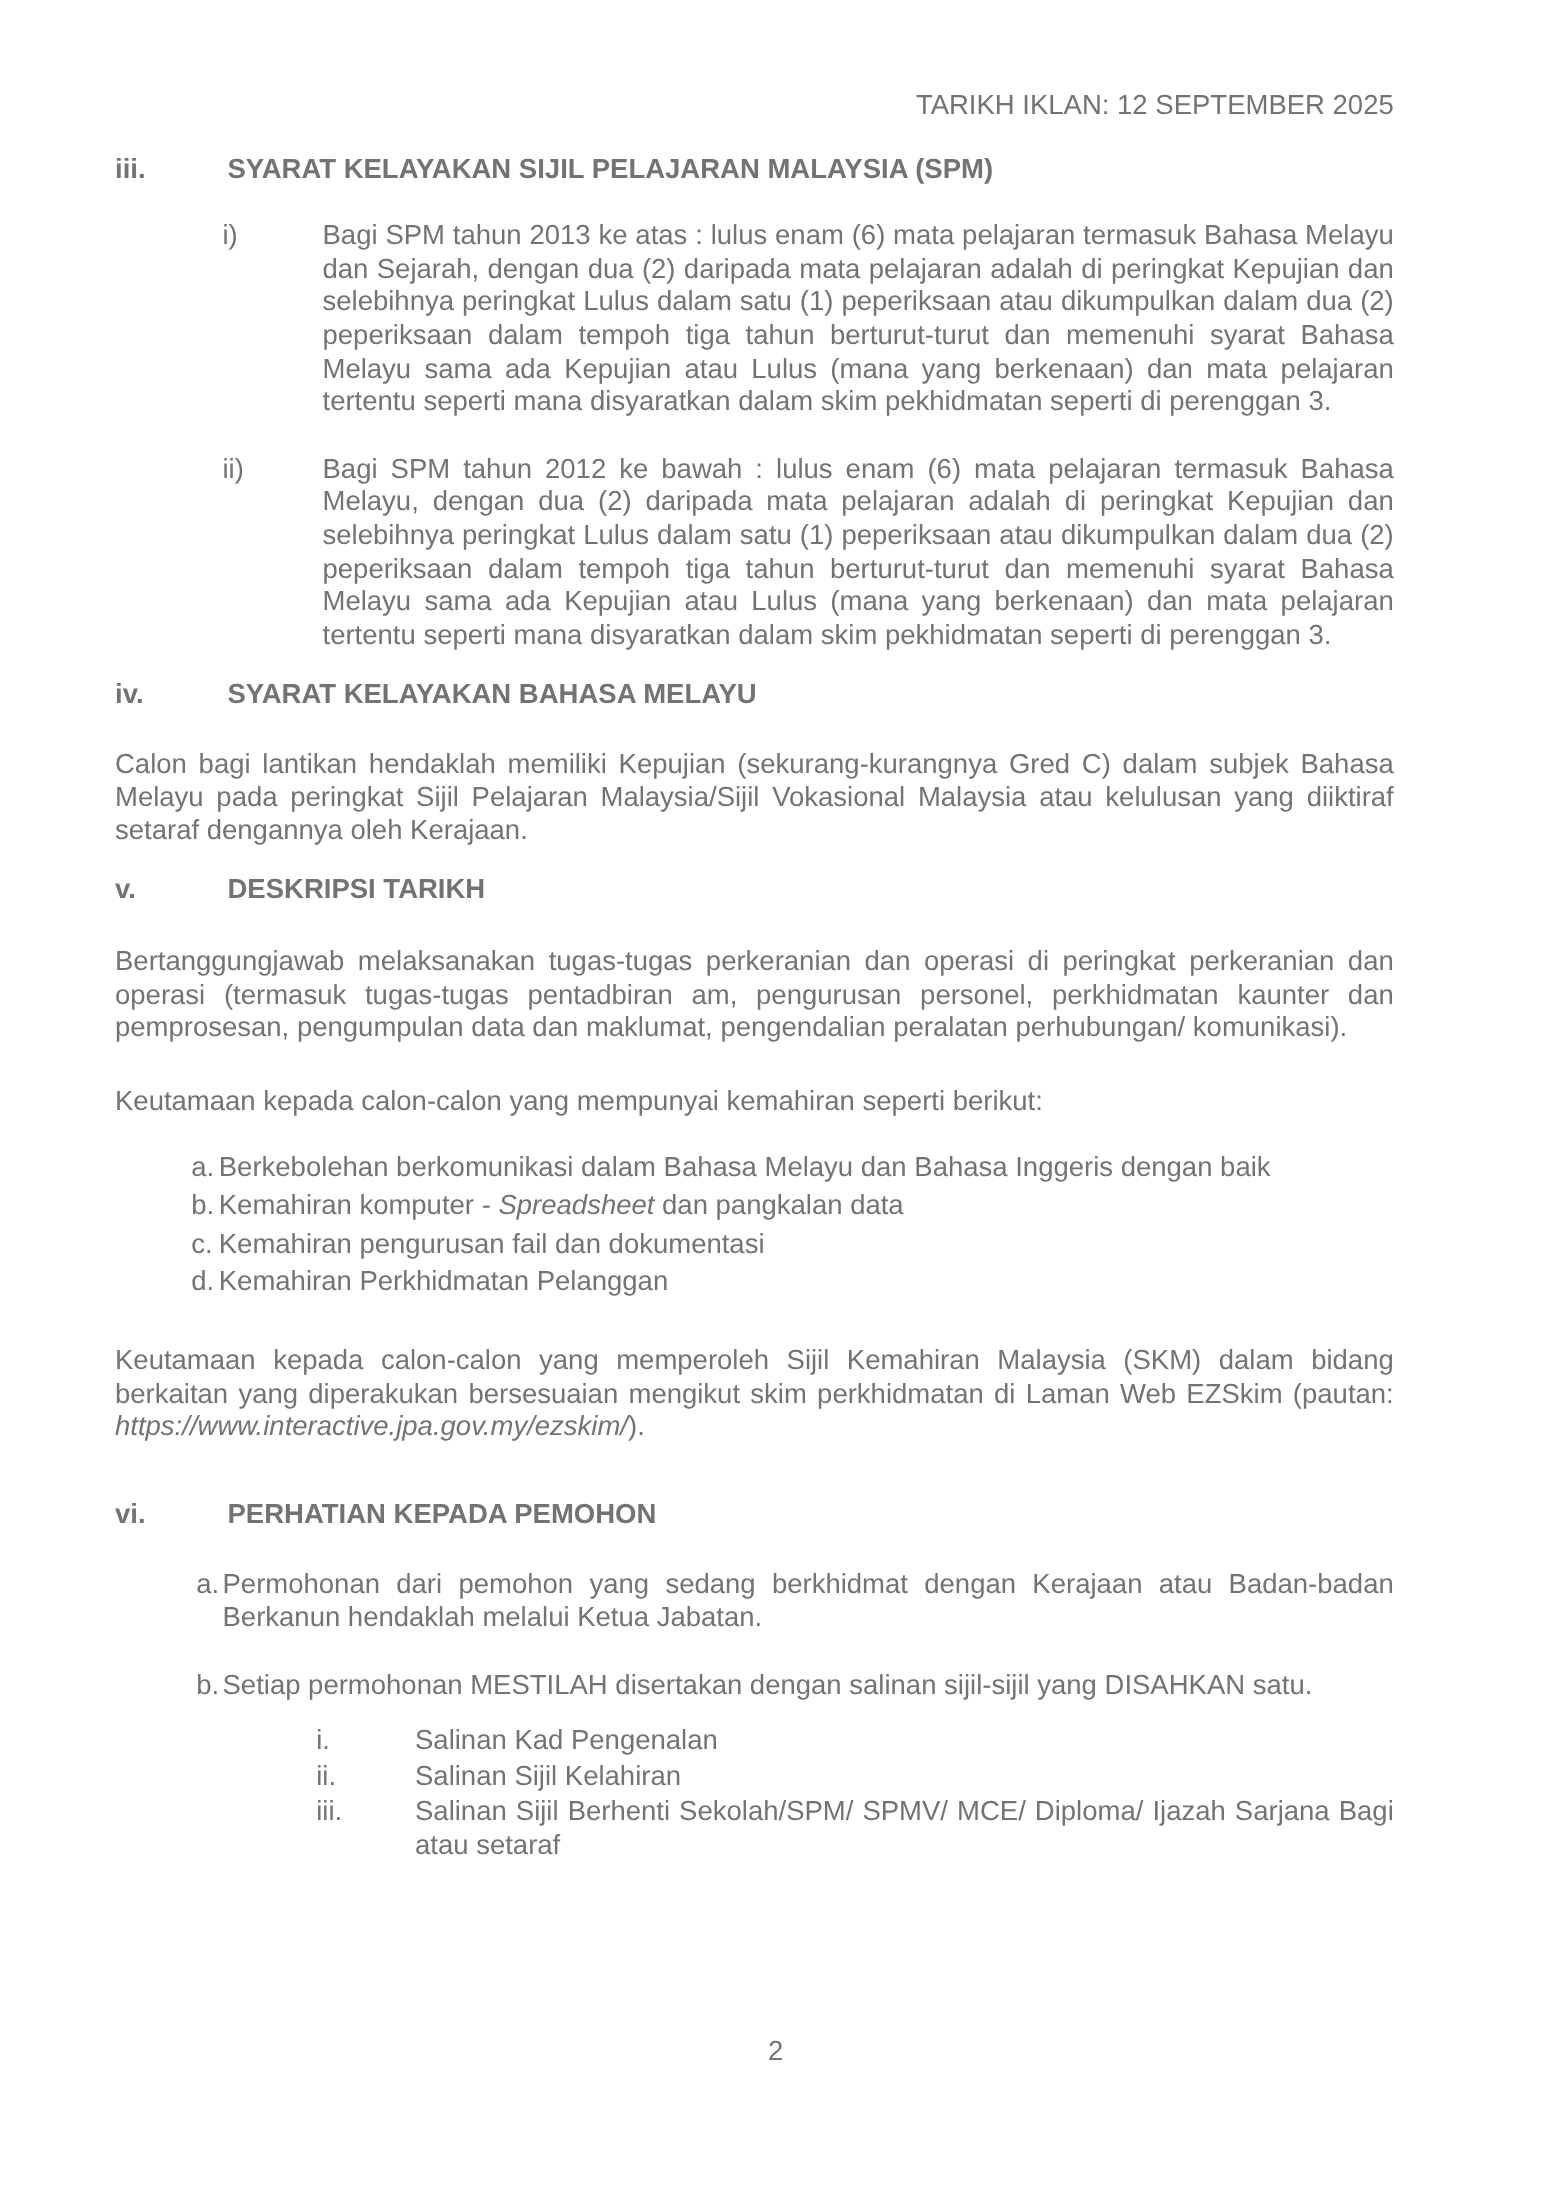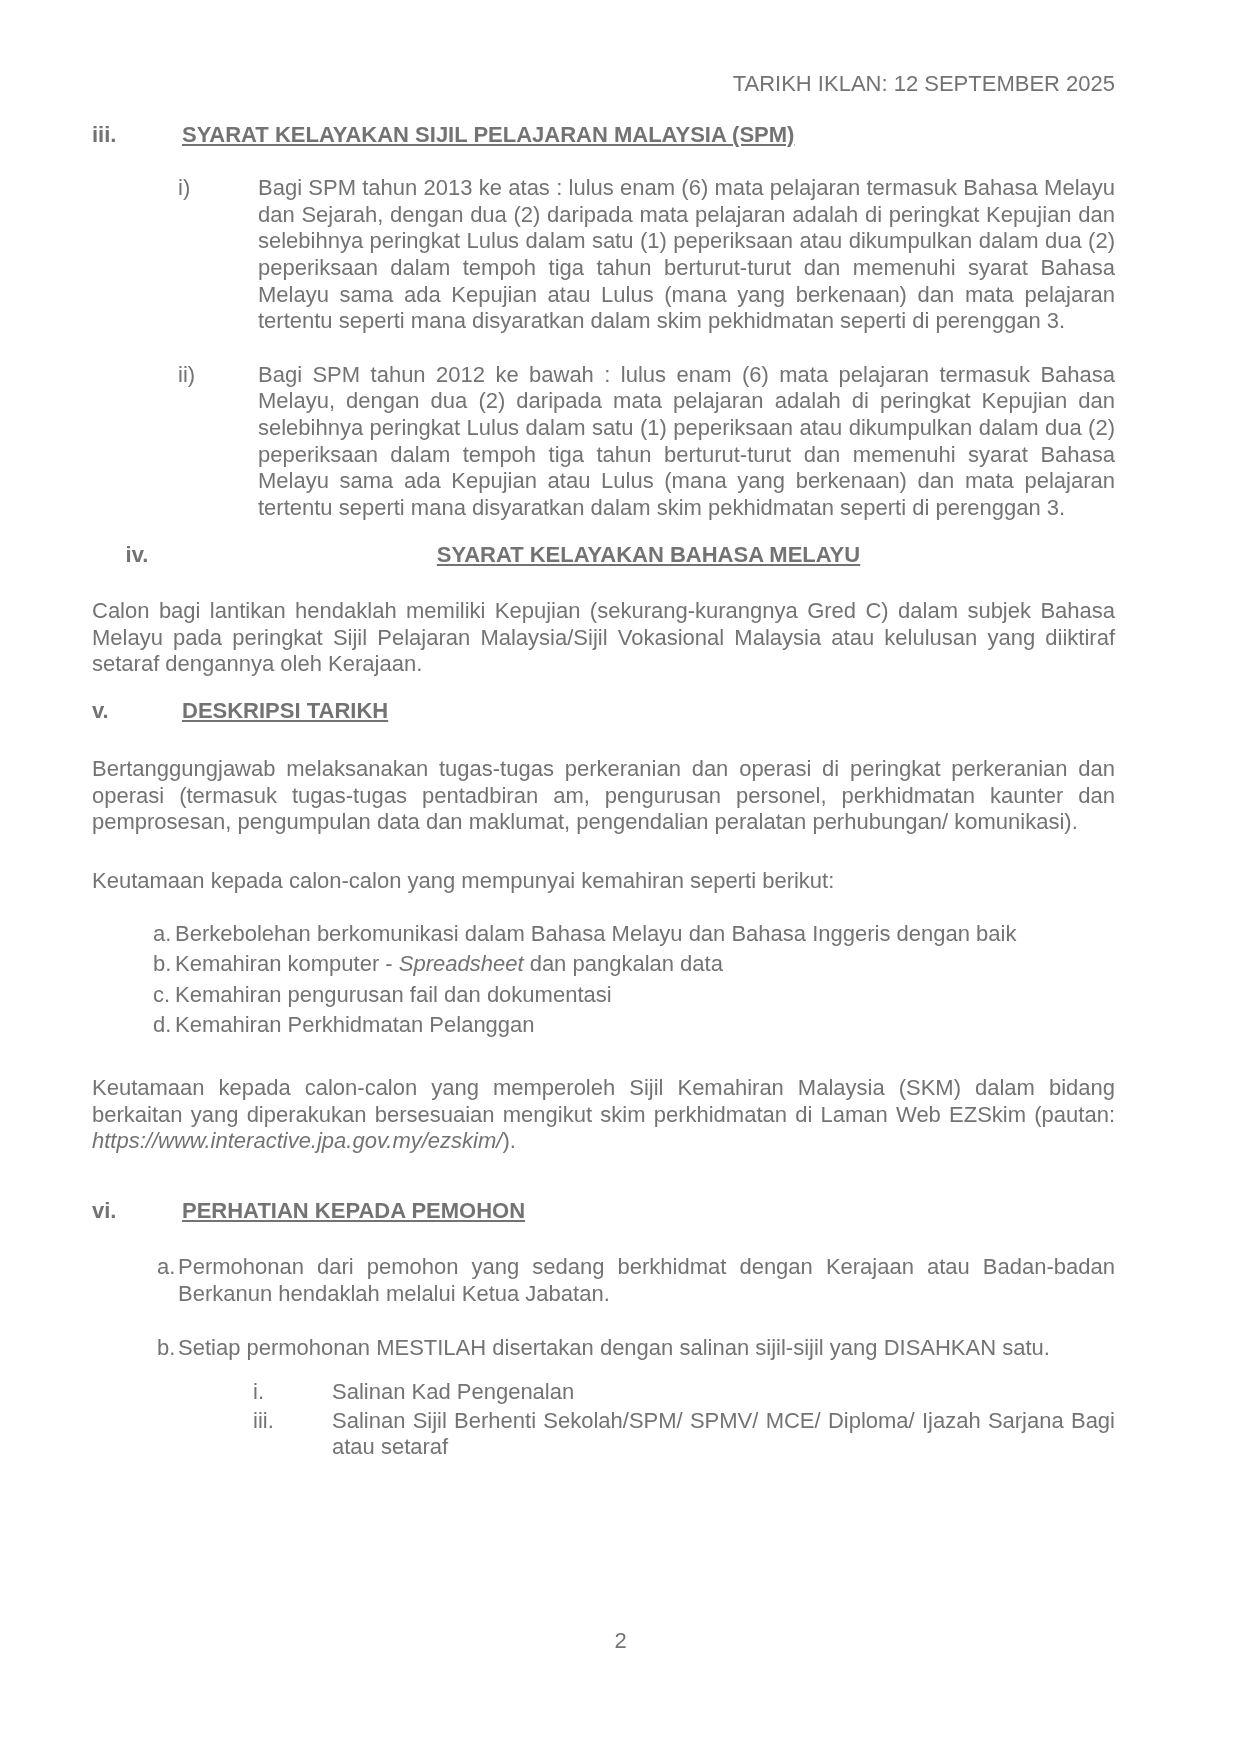--- a/index.html
+++ b/index.html
@@ -10,31 +10,31 @@
     padding:71px 126px 0 92px;
     background:#ffffff;color:#737373;
     font-family:"Liberation Sans",sans-serif;
     font-size:22px;line-height:26.6px;
     overflow:hidden;
     hyphens:none;-webkit-hyphens:none;
   }
   .hdr{text-align:right;}
   .sec-head{display:flex;font-weight:bold;}
   .sec-num{width:90px;flex:none;}
-  .sec-title{flex:1;text-decoration:underline;}
+  .sec-title{flex:1;}
   .jus{text-align:justify;text-justify:inter-word;}
   .b{font-weight:normal;}
   .i{font-style:italic;}
 
   .h-spm{margin-top:24px;}
   .spm-row{display:flex;margin:27px 0 0 86px;}
   .spm-mark{width:80px;flex:none;}
   .spm-text{flex:1;}
 
-  .h-bm{margin-top:21px;text-align:center;}
+  .h-bm{margin-top:21px;}
   .par-bm{margin-top:29px;}
 
   .h-tugas{margin-top:20px;}
   .par-tugas{margin-top:32px;}
   .par-lead{margin-top:32px;}
 
   .skills{margin-top:26px;}
   .skill-row{display:flex;margin-left:61px;margin-bottom:4px;}
   .skill-row:last-child{margin-bottom:0;}
   .skill-mark{width:22px;flex:none;}
@@ -135,20 +135,24 @@
         <span class="att-mark">b.</span>
         <span class="att-text jus"><span>Setiap permohonan </span><span class="b">MESTILAH</span><span> disertakan dengan salinan sijil-sijil yang </span><span class="b">DISAHKAN</span><span> satu.</span></span>
       </div>
 
     <div class="docs">
       <div class="doc-row">
           <span class="doc-mark">i.</span>
           <span class="doc-text jus">Salinan Kad Pengenalan</span>
         </div>
       <div class="doc-row">
+          <span class="doc-mark">ii.</span>
+          <span class="doc-text jus">Salinan Sijil Kelahiran</span>
+        </div>
+      <div class="doc-row">
           <span class="doc-mark">iii.</span>
           <span class="doc-text jus">Salinan Sijil Berhenti Sekolah/SPM/ SPMV/ MCE/ Diploma/ Ijazah Sarjana Bagi atau setaraf</span>
         </div>
     </div>
   </div>
 
   <div class="pageno">2</div>
 
 </div>
 

